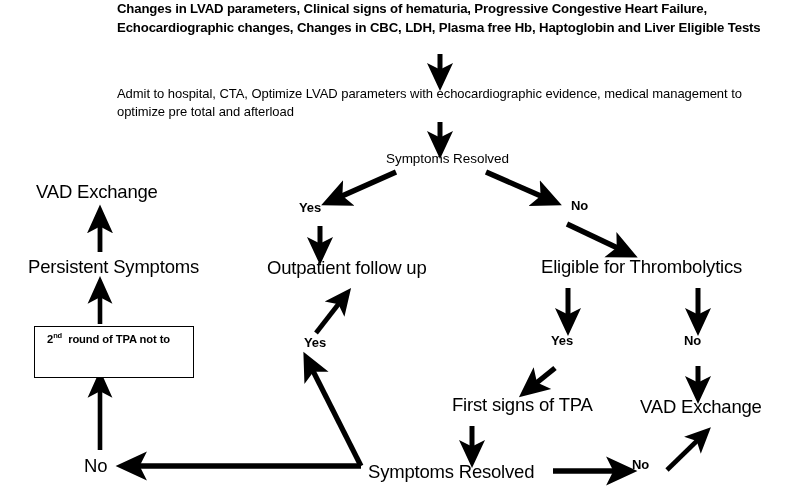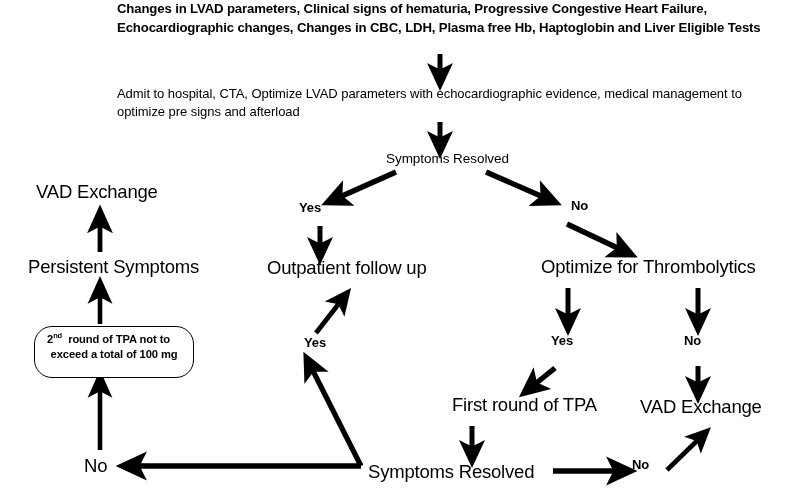--- a/index.html
+++ b/index.html
@@ -150,51 +150,50 @@
     </g>
   </svg>
 
   <div class="para para-bold" style="left:93px; top:0px; width:700px;">
     <span>Changes in LVAD parameters, Clinical signs of hematuria, Progressive Congestive Heart Failure,</span><br>
     <span>Echocardiographic changes, Changes in CBC, LDH, Plasma free Hb, Haptoglobin and Liver Eligible Tests</span>
   </div>
 
   <div class="para para-plain" style="left:93px; top:85px; width:690px;">
     <span>Admit to hospital, CTA, Optimize LVAD parameters with echocardiographic evidence, medical management to</span><br>
-    <span>optimize pre signs and afterload</span>
+    <span>optimize pre total and afterload</span>
   </div>
 
   <div class="node plain-node" style="left:362px; top:150px;">Symptoms Resolved</div>
 
   <div class="node branch" style="left:275px; top:200px;">Yes</div>
 
   <div class="node branch" style="left:547px; top:198px;">No</div>
 
   <div class="node big" style="left:12px; top:180px;">VAD Exchange</div>
 
   <div class="node big" style="left:243px; top:256px;">Outpatient follow up</div>
 
   <div class="node big" style="left:4px; top:255px;">Persistent Symptoms</div>
 
-  <div class="node big" style="left:517px; top:255px;">Optimize for Thrombolytics</div>
+  <div class="node big" style="left:517px; top:255px;">Eligible for Thrombolytics</div>
 
   <div class="node branch" style="left:280px; top:335px;">Yes</div>
 
   <div class="node branch" style="left:527px; top:333px;">Yes</div>
 
   <div class="node branch" style="left:660px; top:333px;">No</div>
 
-  <div class="node big" style="left:428px; top:393px;">First round of TPA</div>
+  <div class="node big" style="left:428px; top:393px;">First signs of TPA</div>
 
   <div class="node big" style="left:616px; top:395px;">VAD Exchange</div>
 
   <div class="node big" style="left:344px; top:460px;">Symptoms Resolved</div>
 
   <div class="node big" style="left:60px; top:454px;">No</div>
 
   <div class="node branch" style="left:608px; top:457px;">No</div>
 
-  <div class="note-box" style="left:10px; top:326px; width:160px; height:52px;border-radius:18px;">
+  <div class="note-box" style="left:10px; top:326px; width:160px; height:52px;">
     <span class="note-line-1"><span>2</span><sup>nd</sup>&nbsp;&nbsp;<span>round of TPA not to</span></span>
-    <span class="note-line-2">exceed a total of 100 mg</span>
   </div>
 
 </div>
 
 </body></html>

